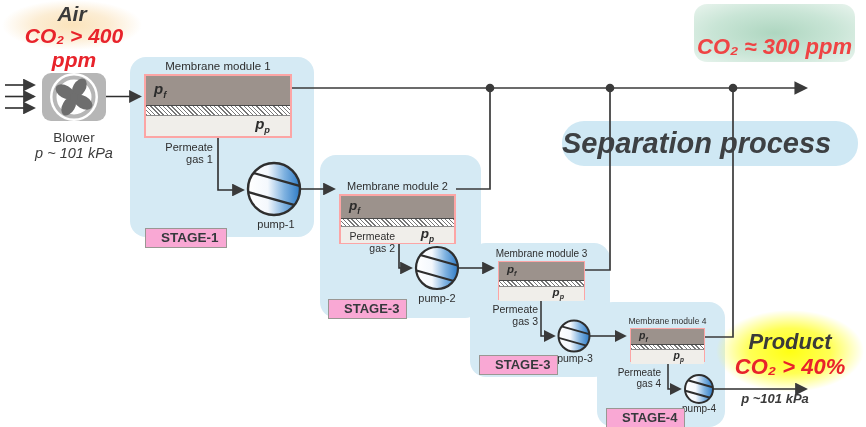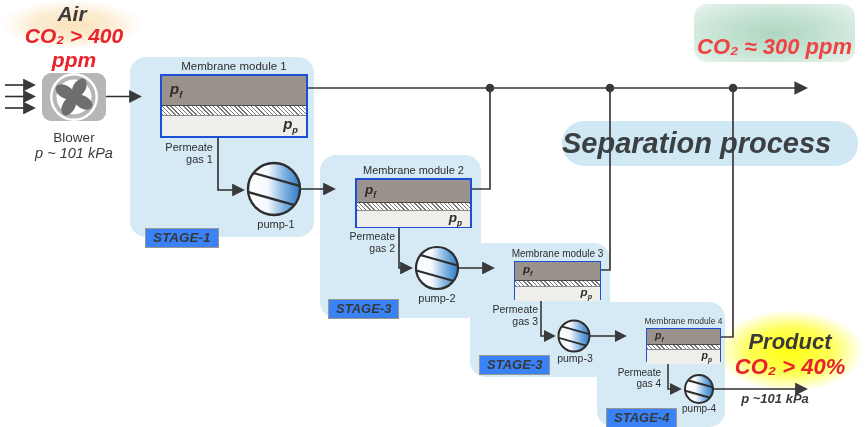--- a/index.html
+++ b/index.html
@@ -28,46 +28,46 @@
   .t-air-co2{left:0px;top:24px;width:148px;text-align:center;font-size:21px;font-weight:bold;font-style:italic;color:#e8232b;}
   .t-ret-title{left:694px;top:12px;width:161px;text-align:center;font-size:17px;font-weight:bold;font-style:italic;color:#3d4742;}
   .t-ret-co2{left:694px;top:34px;width:161px;text-align:center;font-size:22px;font-weight:bold;font-style:italic;color:#ef4444;}
   .t-process{left:562px;top:127px;width:296px;text-align:left;font-size:29px;font-weight:bold;font-style:italic;color:#3d4043;}
   .t-blower{left:39px;top:130px;width:70px;text-align:center;font-size:13.5px;color:#3a3a3a;}
   .t-blower-p{left:24px;top:145px;width:100px;text-align:center;font-size:14.5px;font-weight:normal;font-style:italic;color:#3a3a3a;}
   .t-product{left:720px;top:329px;width:140px;text-align:center;font-size:22px;font-weight:bold;font-style:italic;color:#3a3a3a;}
   .t-product-co2{left:716px;top:354px;width:148px;text-align:center;font-size:22px;font-weight:bold;font-style:italic;color:#e8232b;}
   .t-product-p{left:730px;top:391px;width:90px;text-align:center;font-size:13px;font-weight:bold;font-style:italic;color:#3a3a3a;}
   
-  .module{position:absolute;margin-left:16px;}
+  .module{position:absolute;}
   .module-title{position:absolute;bottom:100%;left:-10%;width:120%;text-align:center;color:#2e2e2e;margin-bottom:2px;white-space:nowrap;}
-  .module-box{width:100%;height:100%;border:2px solid #1d4ed8;box-sizing:border-box;display:flex;flex-direction:column;background:#fff;}
+  .module-box{width:100%;height:100%;border:2px solid #fca5a5;box-sizing:border-box;display:flex;flex-direction:column;background:#fff;}
   .feed-side{flex:0 0 48%;background:#9c928c;display:flex;align-items:center;padding-left:8px;box-sizing:border-box;}
   .hatch{flex:0 0 19%;background:repeating-linear-gradient(45deg,#777 0,#777 1px,#ffffff 1px,#ffffff 3px);border-top:1px solid #4a4a4a;border-bottom:1px solid #8a8a8a;box-sizing:border-box;}
-  .permeate-side{flex:1 1 auto;background:#f0eeea;display:flex;align-items:center;justify-content:flex-end;padding-right:8px;box-sizing:border-box;}
+  .permeate-side{flex:1 1 auto;background:#f0eeea;display:flex;align-items:center;justify-content:flex-end;padding-right:20px;box-sizing:border-box;}
   .pvar{font-weight:bold;font-style:italic;color:#2b2b2b;line-height:1;}
   .pvar sub{font-size:0.62em;}
   .m1{left:144px;top:74px;width:148px;height:64px;} .m1 .module-title{font-size:11.5px;} .m1 .pvar{font-size:15px;}
-  .m2{left:339px;top:178px;width:117px;height:50px;} .m2 .module-title{font-size:11px;} .m2 .pvar{font-size:13.5px;}
+  .m2{left:339px;top:194px;width:117px;height:50px;} .m2 .module-title{font-size:11px;} .m2 .pvar{font-size:13.5px;}
   .m3{left:498px;top:261px;width:87px;height:39px;} .m3 .module-box{border-width:1.5px;} .m3 .module-title{font-size:10px;} .m3 .pvar{font-size:11.5px;}
   .m4{left:630px;top:328px;width:75px;height:34px;} .m4 .module-box{border-width:1.5px;} .m4 .module-title{font-size:8.5px;} .m4 .pvar{font-size:10.5px;}
   
   .pg-label{position:absolute;text-align:right;color:#2e2e2e;line-height:1.12;}
   .pg1{left:150px;top:141px;width:63px;font-size:11px;}
   .pg2{left:335px;top:231px;width:60px;font-size:10.5px;}
   .pg3{left:480px;top:304px;width:58px;font-size:10.5px;}
   .pg4{left:605px;top:367px;width:56px;font-size:10px;}
   .pump-label{position:absolute;text-align:center;color:#2e2e2e;}
   .pl1{left:246px;top:218px;width:60px;font-size:11px;}
   .pl2{left:407px;top:292px;width:60px;font-size:11px;}
   .pl3{left:545px;top:352px;width:60px;font-size:10.5px;}
   .pl4{left:669px;top:403px;width:60px;font-size:10px;}
   
-  .stage-tag{position:absolute;background:#3b82f6;border:1px solid #9a9793;color:#35393c;
-    font-weight:bold;font-style:italic;padding:1px 7px 2px 7px;white-space:nowrap;}
+  .stage-tag{position:absolute;background:#f9a8d4;border:1px solid #9a9793;color:#35393c;
+    font-weight:bold;padding:1px 7px 2px 15px;white-space:nowrap;}
   .st1{left:145px;top:228px;font-size:13.5px;}
   .st2{left:328px;top:299px;font-size:13px;}
   .st3{left:479px;top:355px;font-size:13px;}
   .st4{left:606px;top:408px;font-size:13px;}
 </style>
 </head>
 <body>
 
 <div class="canvas">
 

